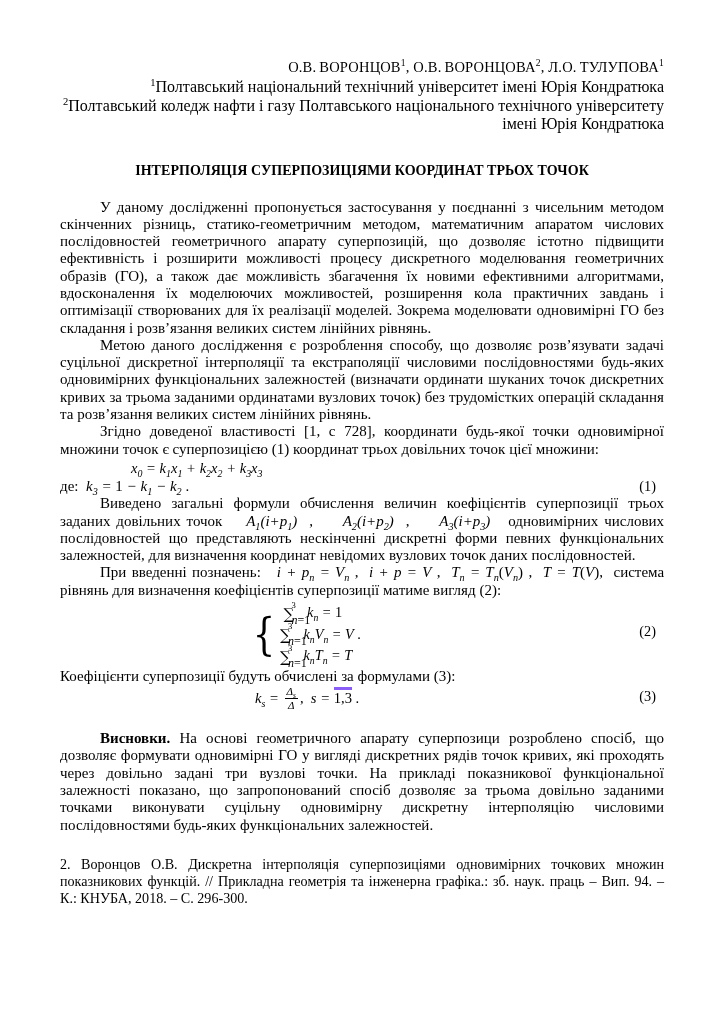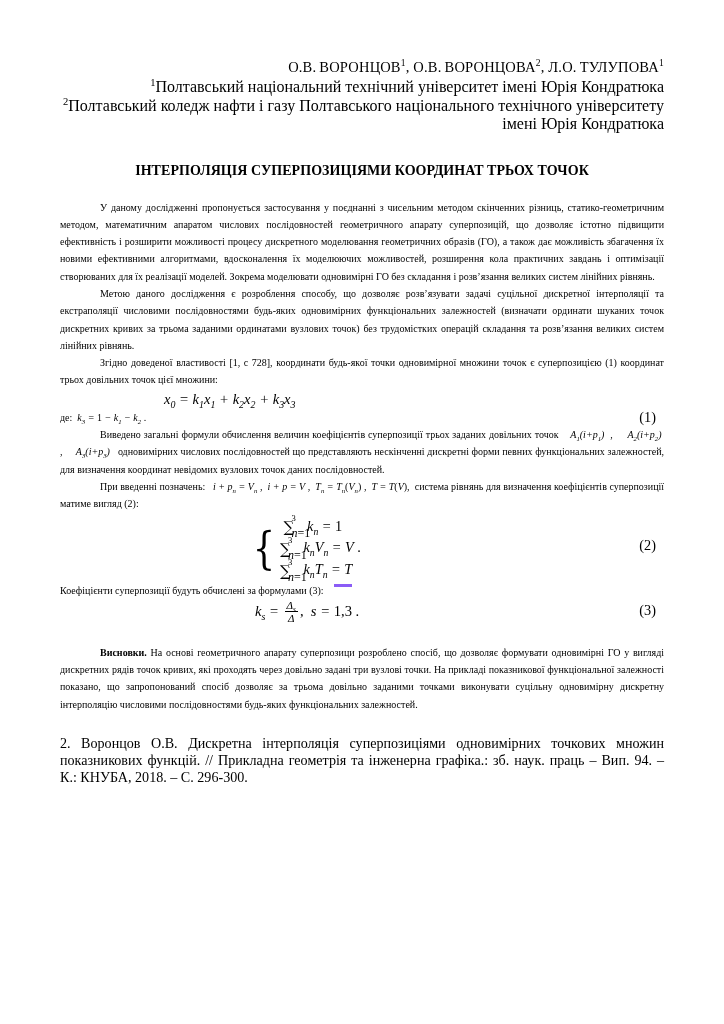--- a/index.html
+++ b/index.html
@@ -58,41 +58,41 @@
     line-height: 20px;
     margin: 27px 8px 0 8px;
     letter-spacing: 0.05px;
   }
   .title-line { display: block; }
 
   
   .para {
     text-align: justify;
     text-justify: inter-word;
-    font-size: 10px;
+    font-size: 15px;
     line-height: 17.3px;
     margin: 0;
     text-indent: 40px;
   }
   .para.first { margin-top: 18px; }
   .para.noindent { text-indent: 0; }
 
   .inline-math {
     font-family: "Liberation Serif", "DejaVu Serif", serif;
     font-style: italic;
   }
   .up { font-style: normal; }
 
   
   .eq-block {
     position: relative;
     margin: 1px 0 0 0;
   }
   .eq-rows {
-    margin-left: 104px;
+    margin-left: 71px;
     font-size: 14.6px;
     font-style: italic;
     line-height: 19px;
   }
   .eq-num {
     position: absolute;
     right: 8px;
     font-style: normal;
     font-size: 14.3px;
   }
@@ -149,21 +149,21 @@
     vertical-align: middle;
     text-align: center;
     font-size: 11px;
     line-height: 1.12;
     margin: 0 2px;
     position: relative;
     top: -1px;
   }
   .frac .num { display: block; padding: 0 2px; }
   .frac .den { display: block; border-top: 1px solid #000; padding: 0 2px; }
-  .overline { border-top: 3px solid #8b5cf6; padding-top: 16px; }
+  .overline { border-top: 3px solid #8b5cf6; padding-top: 0px; }
 
   
   .refs {
     margin-top: 22px;
   }
   .ref {
     text-align: justify;
     font-size: 14.1px;
     line-height: 17.2px;
     margin: 0 0 1px 0;

